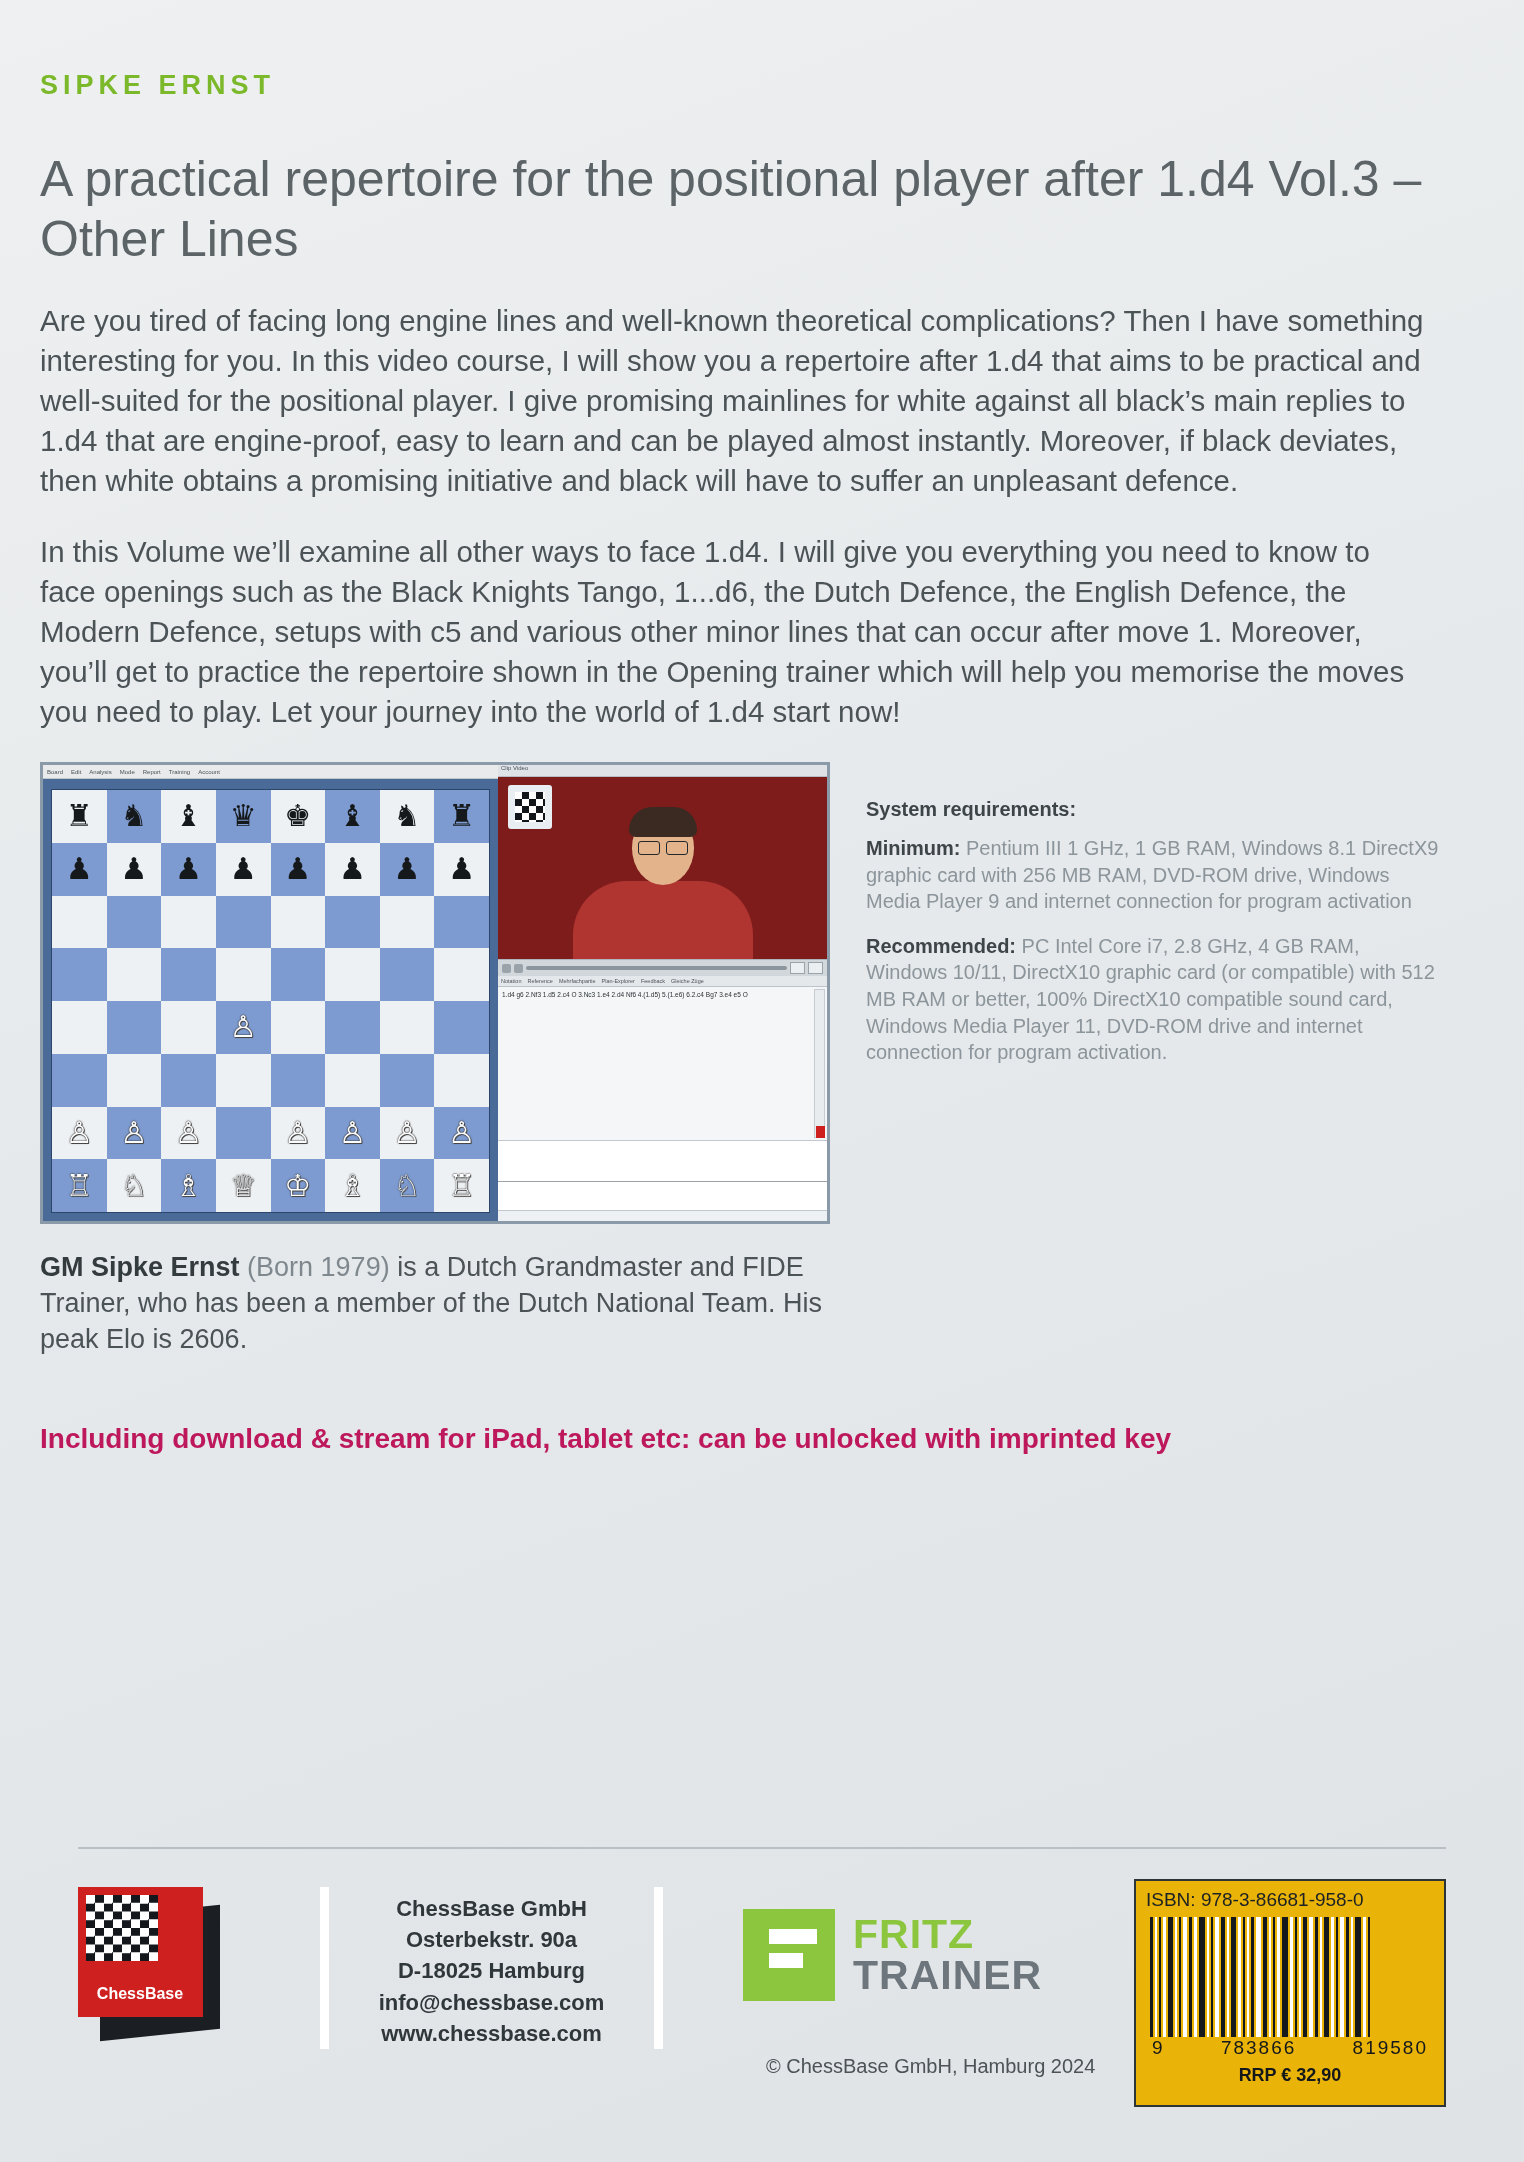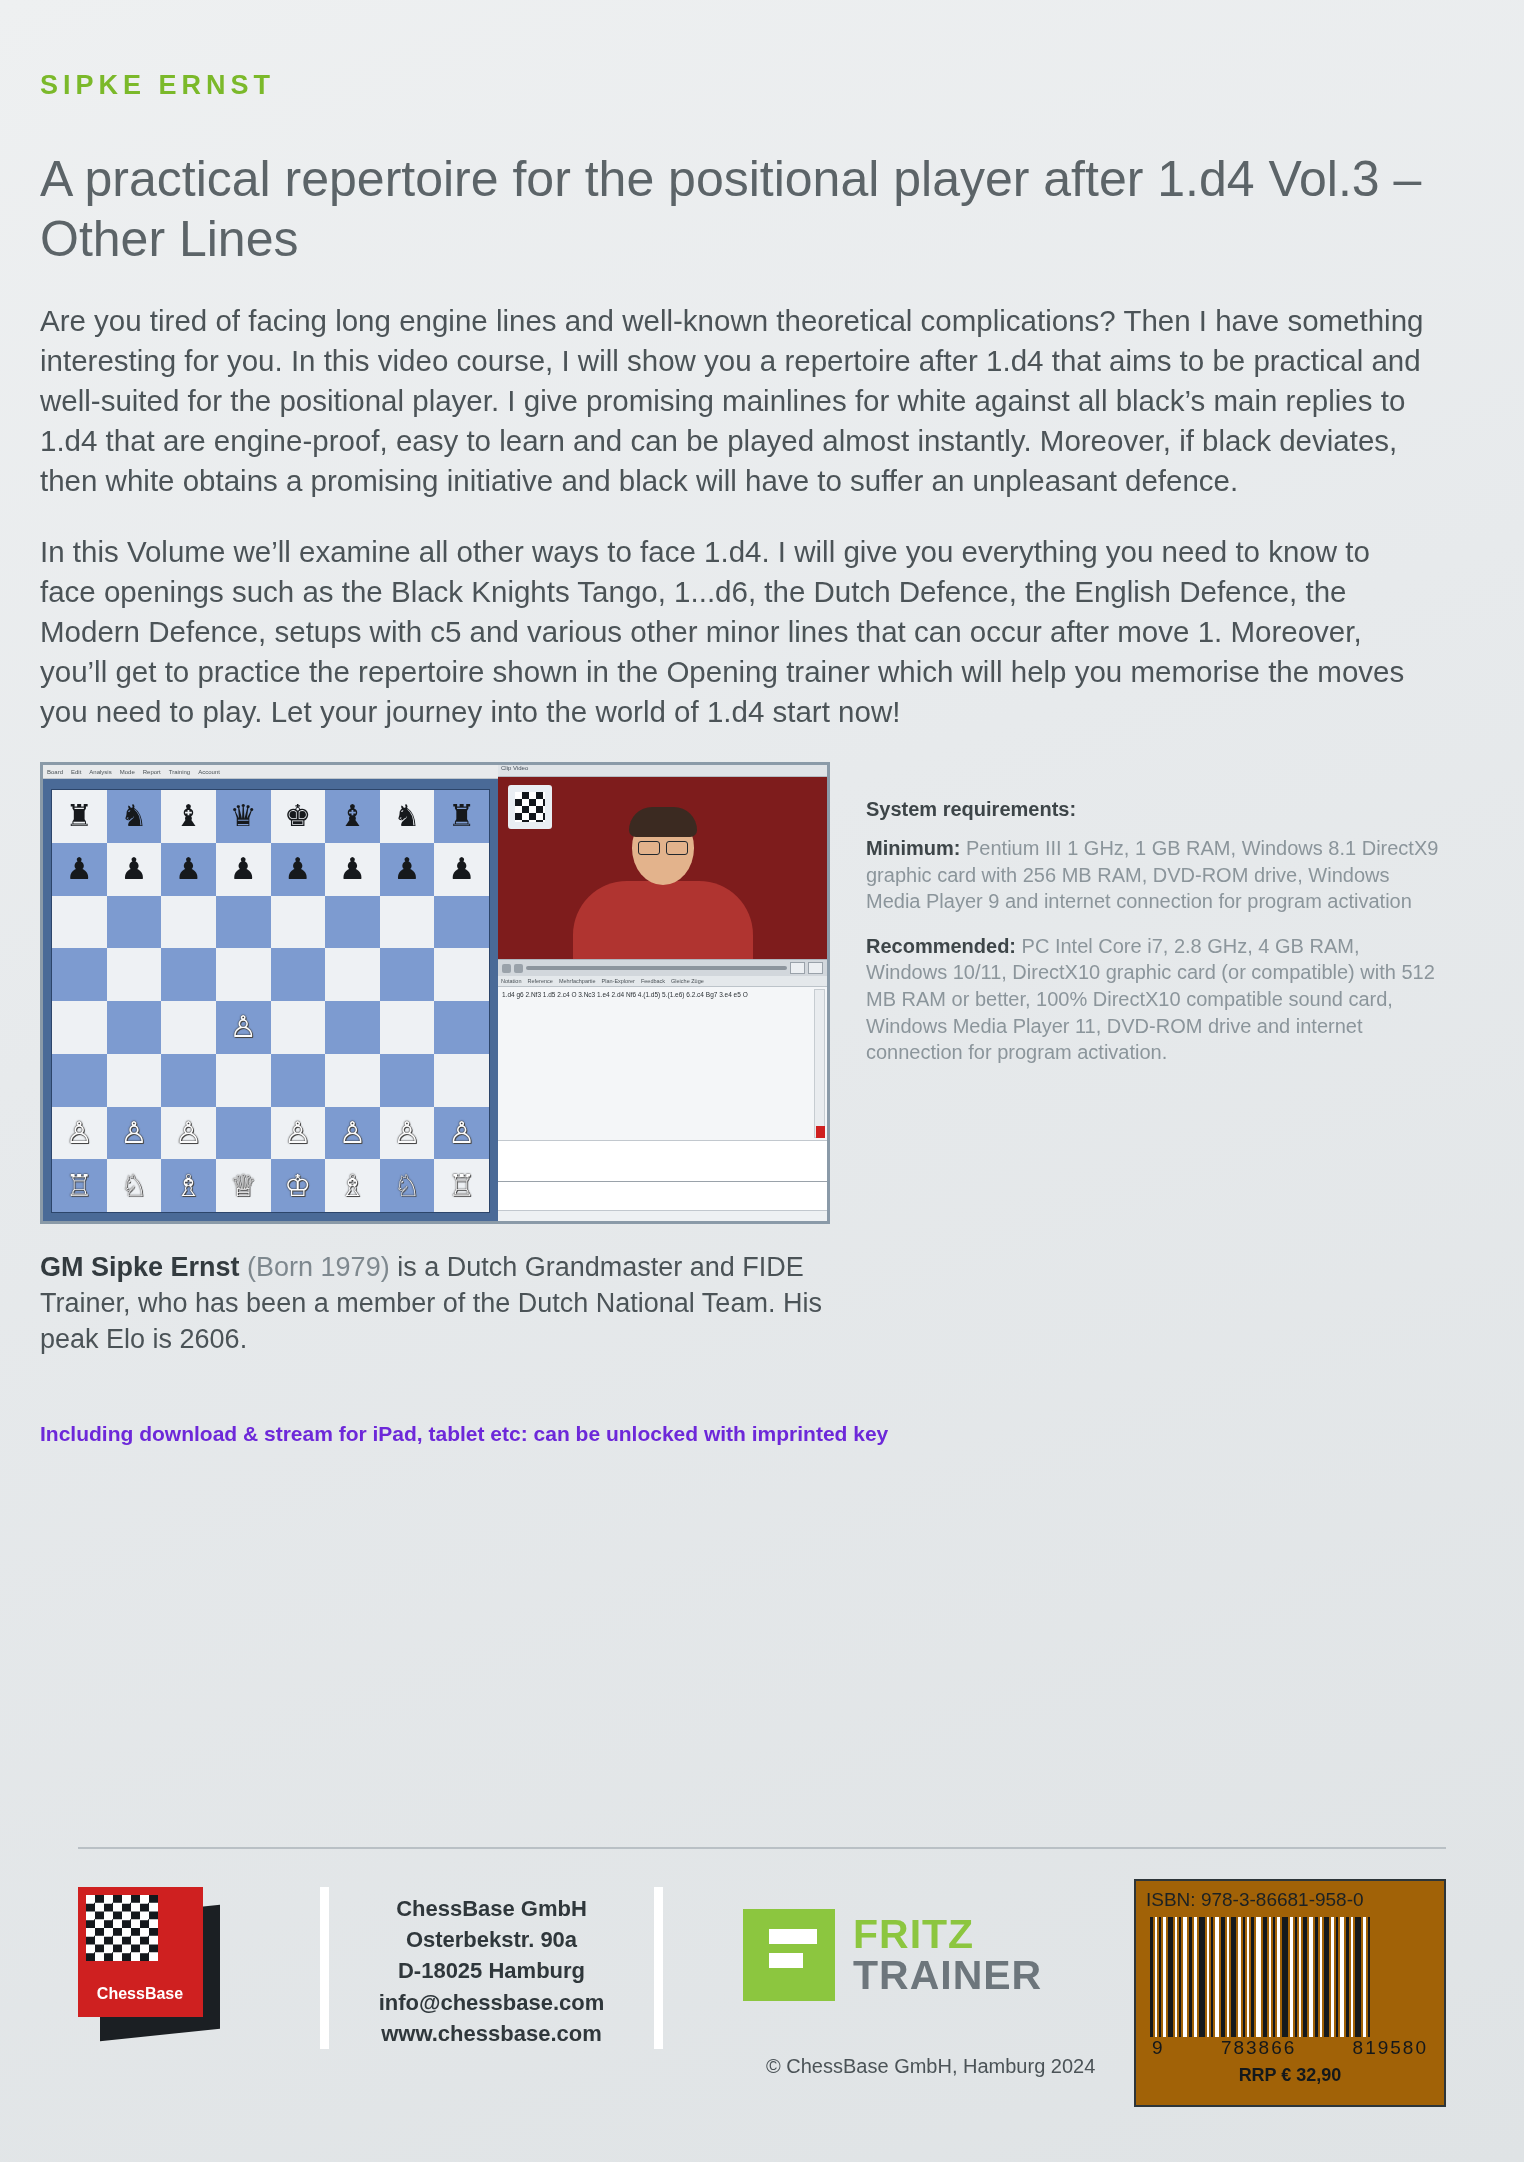--- a/index.html
+++ b/index.html
@@ -117,21 +117,21 @@
   .sysreq{margin-top:14px;font-size:20px;line-height:1.33;color:#8b959b;}
   .sysreq b{color:#3d4548;}
   .sysreq p{margin:0 0 18px 0;}
 
   .bio{
     margin-top:26px;font-size:27px;line-height:1.33;color:#4b5357;max-width:790px;
   }
   .bio b{color:#333b3f;}
   .bio .grey{color:#7e888e;}
   .incl{
-    margin-top:62px;font-size:21px;font-weight:bold;line-height:1.36;color:#6d28d9;
+    margin-top:62px;font-size:28px;font-weight:bold;line-height:1.36;color:#be185d;
   }
   .rule{
     position:absolute;left:78px;right:78px;top:1847px;height:2px;background:#b9c0c5;
   }
   .footer{
     position:absolute;left:78px;right:78px;top:1887px;height:225px;
     display:flex;align-items:flex-start;
   }
   .cb-logo{width:150px;height:150px;position:relative;}
   .cb-logo .shadow{position:absolute;left:22px;top:24px;width:120px;height:124px;background:#1b1f23;transform:skewY(-6deg);}
@@ -146,21 +146,21 @@
     margin-left:80px;margin-top:22px;display:flex;align-items:center;gap:18px;
   }
   .fritz .mark{width:92px;height:92px;background:#8cc63f;position:relative;}
   .fritz .mark:before{content:"";position:absolute;left:26px;top:20px;width:48px;height:15px;background:#fff;}
   .fritz .mark:after{content:"";position:absolute;left:26px;top:44px;width:34px;height:15px;background:#fff;}
   .fritz .txt{line-height:1.0;}
   .fritz .t1{font-size:41px;font-weight:bold;color:#8cc63f;letter-spacing:1px;}
   .fritz .t2{font-size:41px;font-weight:bold;color:#6d767c;letter-spacing:1px;}
   .copy{position:absolute;left:688px;top:168px;font-size:20px;color:#4b5357;}
   .isbnbox{
-    position:absolute;right:0;top:-8px;width:312px;height:228px;border:2px solid #2d3539;background:#a16207;
+    position:absolute;right:0;top:-8px;width:312px;height:228px;border:2px solid #2d3539;background:#eab308;
     box-sizing:border-box;padding:8px 10px;
   }
   .isbn-t{font-size:19px;color:#1b2124;}
   .bars{margin-top:6px;height:120px;display:flex;gap:2px;align-items:stretch;padding:0 4px;}
   .bars i{display:block;background:#15191c;}
   .isbn-n{font-size:19px;color:#14181b;letter-spacing:2px;display:flex;justify-content:space-between;padding:0 6px;}
   .rrp{text-align:center;font-size:18px;font-weight:bold;margin-top:6px;color:#14181b;}
 </style>
 </head>
 <body>

